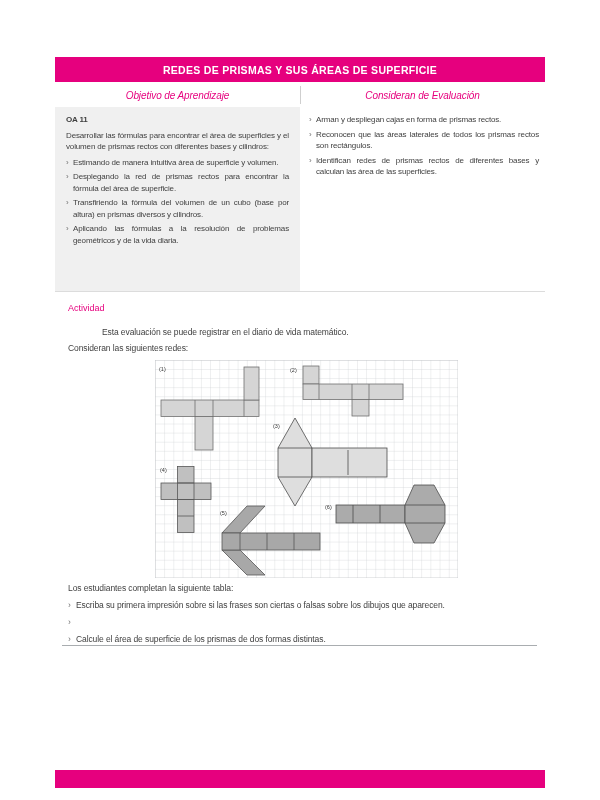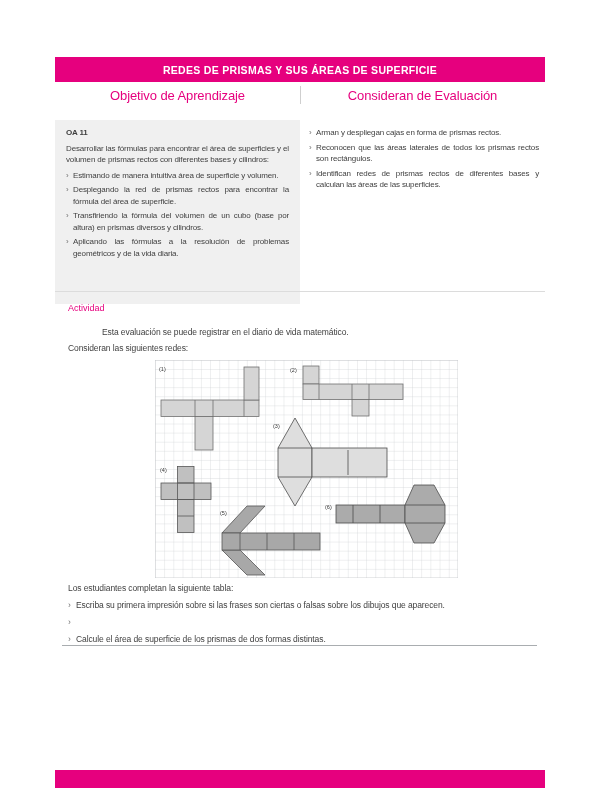--- a/index.html
+++ b/index.html
@@ -23,29 +23,29 @@
     color:#ffffff;font-size:10.5px;font-weight:bold;letter-spacing:.3px;
   }
 
   
   .thead{
     left:55px;top:83px;width:490px;height:24px;
     display:flex;
   }
   .thead .cell{
     width:245px;display:flex;align-items:center;justify-content:center;
-    color:#e6007e;font-size:13px;letter-spacing:-.1px;
+    color:#e6007e;font-size:10px;letter-spacing:-.1px;font-style:italic;
   }
   .thead-divider{
     left:300px;top:86px;width:1px;height:18px;background:#cfcfcf;
   }
 
   
   .tbody{
-    left:55px;top:120px;width:490px;height:184px;
+    left:55px;top:107px;width:490px;height:184px;
     display:flex;font-size:8px;letter-spacing:-.15px;line-height:11.5px;
   }
   .tbody .cleft{
     width:245px;background:#f0f0f0;box-sizing:border-box;
     padding:7px 11px 0 11px;text-align:justify;
   }
   .tbody .cright{
     width:245px;background:#ffffff;box-sizing:border-box;
     padding:7px 6px 0 9px;text-align:justify;
   }
@@ -121,21 +121,21 @@
         <div class="bitem">
           <span class="marker">›</span>
           <span class="btxt">Arman y despliegan cajas en forma de prismas rectos.</span>
         </div>
         <div class="bitem">
           <span class="marker">›</span>
           <span class="btxt">Reconocen que las áreas laterales de todos los prismas rectos son rectángulos.</span>
         </div>
         <div class="bitem">
           <span class="marker">›</span>
-          <span class="btxt">Identifican redes de prismas rectos de diferentes bases y calculan las áreas de las superficies.</span>
+          <span class="btxt">Identifican redes de prismas rectos de diferentes bases y calculan las área de las superficies.</span>
         </div>
       </div>
     </div>
   </div>
   <div class="abs table-rule"></div>
 
   <div class="abs activity-heading">Actividad</div>
   <div class="abs atext p1">Esta evaluación se puede registrar en el diario de vida matemático.</div>
   <div class="abs atext p2">Consideran las siguientes redes:</div>
 

